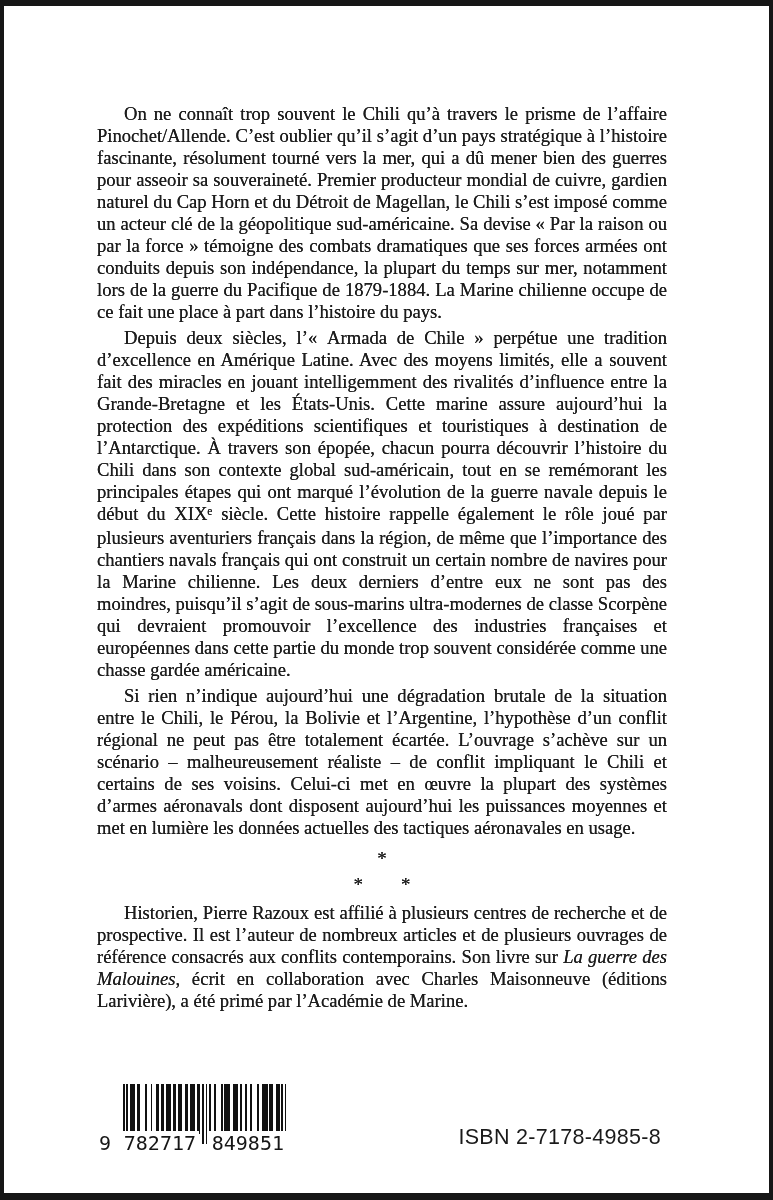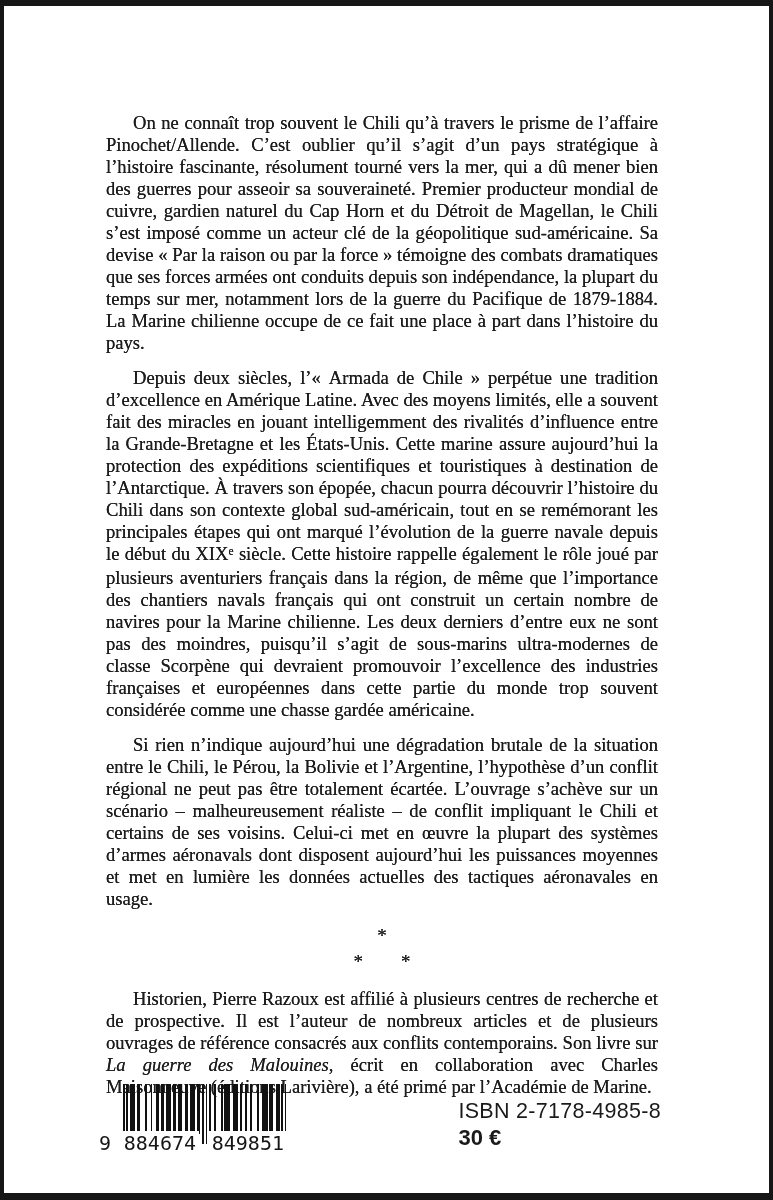--- a/index.html
+++ b/index.html
@@ -17,21 +17,21 @@
     color:#1d1d1d;
   }
   .text-block{
     position:absolute;
     left:89px;right:98px;top:93px;
     font-size:18.6px;
     line-height:22px;
     text-align:justify;
     text-shadow:0 0 .4px currentColor;
   }
-  .text-block p{margin:13px;text-indent:27px;}
+  .text-block p{margin:4px;text-indent:27px;}
   .seg-sup{font-size:62%;position:relative;top:-0.45em;}
   .seg-italic{font-style:italic;}
   .asterism{
     margin-top:7px;
     text-align:center;
     font-size:19px;
     line-height:26px;
     text-indent:0;
   }
   .ast-row1{text-indent:0;}
@@ -137,23 +137,22 @@
           <rect x="142.76" y="0" width="1.78" height="50"></rect>
           <rect x="146.20" y="0" width="1.78" height="50"></rect>
           <rect x="147.92" y="0" width="1.78" height="50"></rect>
           <rect x="153.08" y="0" width="1.78" height="50"></rect>
           <rect x="154.80" y="0" width="1.78" height="50"></rect>
           <rect x="158.24" y="0" width="1.78" height="60"></rect>
           <rect x="161.68" y="0" width="1.78" height="60"></rect>
         </svg>
       <div class="barcode-digits">
         <span>9</span>
-        <span class="grp">884674</span>
+        <span class="grp">782717</span>
         <span class="grp">849851</span>
       </div>
     </div>
     <div class="isbn-block">
       <div class="isbn-line">ISBN 2-7178-4985-8</div>
-      <div class="price-line">30 €</div>
     </div>
   </div>
 
 </div>
 
 </body></html>

